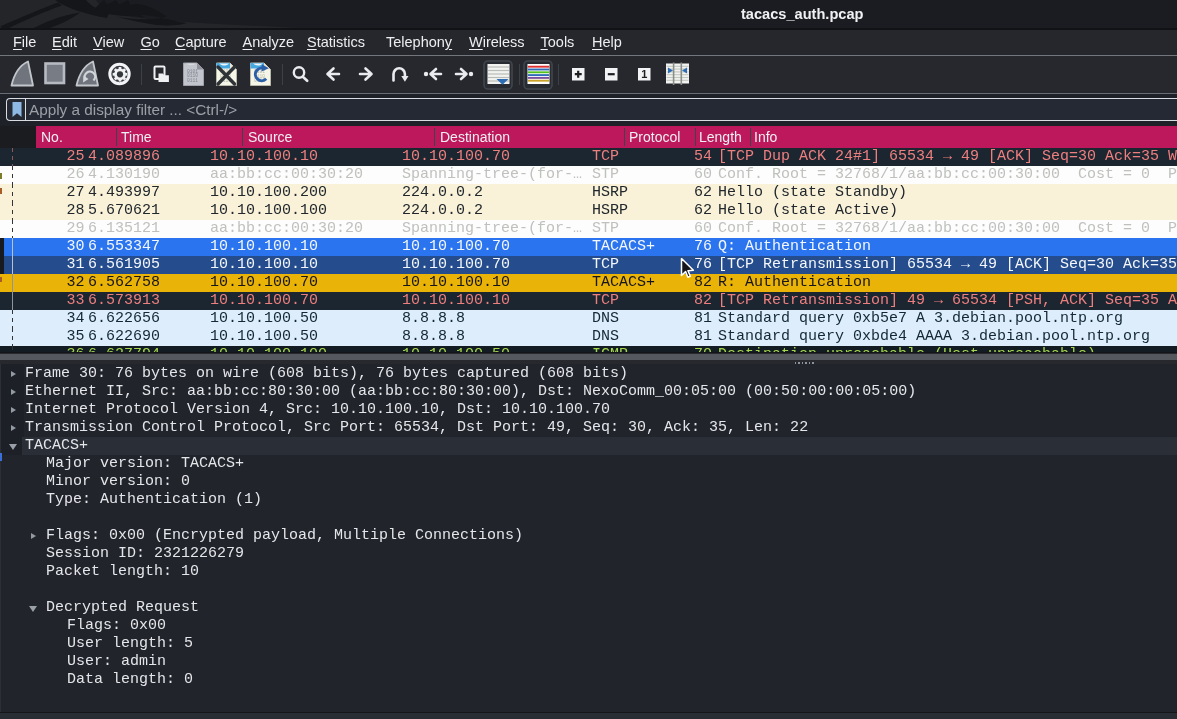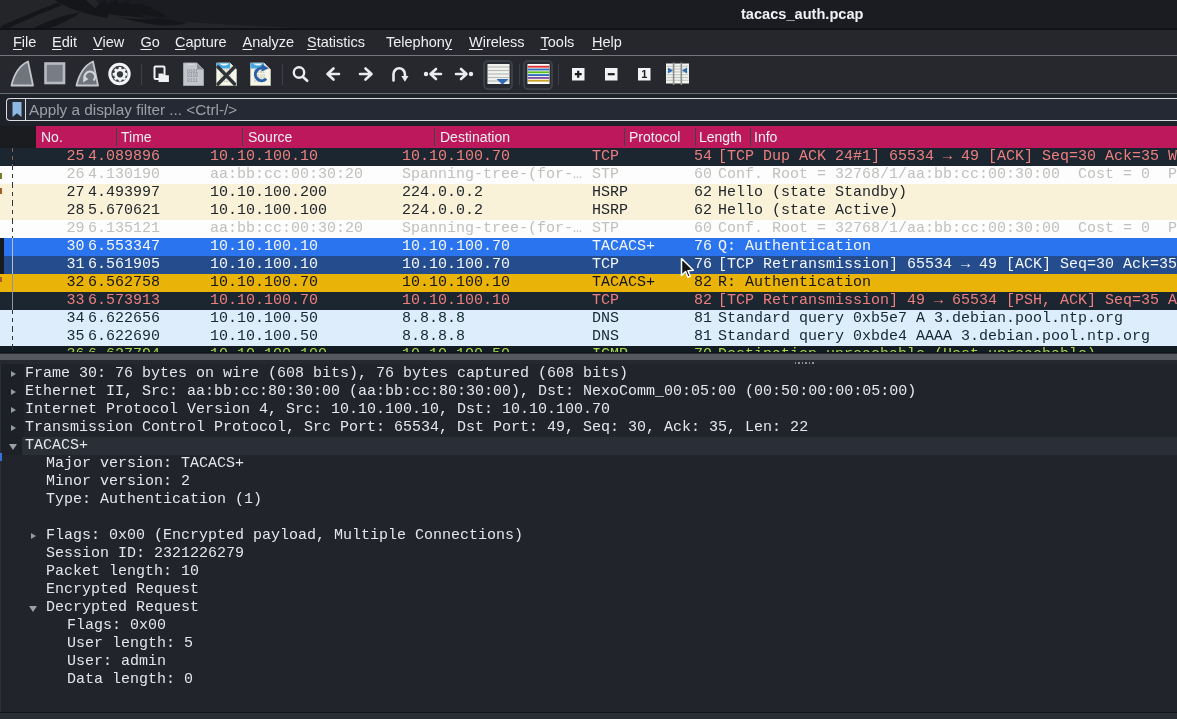--- a/index.html
+++ b/index.html
@@ -258,26 +258,25 @@
 <div id="detail">
   <div style="position:absolute;left:0;top:0;width:23.5px;height:91px;background:#1d2026"></div>
   <div style="position:absolute;left:0;top:0;width:1px;height:348px;background:#2c2f35"></div>
   <div id="tachl"></div>
   <div class="dl" style="top:1px"><i class="arr-r" style="left:10.5px"></i><span style="position:absolute;left:25px">Frame 30: 76 bytes on wire (608 bits), 76 bytes captured (608 bits)</span></div>
   <div class="dl" style="top:19px"><i class="arr-r" style="left:10.5px"></i><span style="position:absolute;left:25px">Ethernet II, Src: aa:bb:cc:80:30:00 (aa:bb:cc:80:30:00), Dst: NexoComm_00:05:00 (00:50:00:00:05:00)</span></div>
   <div class="dl" style="top:37px"><i class="arr-r" style="left:10.5px"></i><span style="position:absolute;left:25px">Internet Protocol Version 4, Src: 10.10.100.10, Dst: 10.10.100.70</span></div>
   <div class="dl" style="top:55px"><i class="arr-r" style="left:10.5px"></i><span style="position:absolute;left:25px">Transmission Control Protocol, Src Port: 65534, Dst Port: 49, Seq: 30, Ack: 35, Len: 22</span></div>
   <div class="dl" style="top:73px"><i class="arr-d" style="left:8.5px"></i><span style="position:absolute;left:25px">TACACS+</span></div>
   <div class="dl" style="top:91px"><span style="position:absolute;left:46px">Major version: TACACS+</span></div>
-  <div class="dl" style="top:109px"><span style="position:absolute;left:46px">Minor version: 2</span></div>
+  <div class="dl" style="top:109px"><span style="position:absolute;left:46px">Minor version: 0</span></div>
   <div class="dl" style="top:127px"><span style="position:absolute;left:46px">Type: Authentication (1)</span></div>
   <div class="dl" style="top:163px"><i class="arr-r" style="left:31px"></i><span style="position:absolute;left:46px">Flags: 0x00 (Encrypted payload, Multiple Connections)</span></div>
   <div class="dl" style="top:181px"><span style="position:absolute;left:46px">Session ID: 2321226279</span></div>
   <div class="dl" style="top:199px"><span style="position:absolute;left:46px">Packet length: 10</span></div>
-  <div class="dl" style="top:217px"><span style="position:absolute;left:46px">Encrypted Request</span></div>
   <div class="dl" style="top:235px"><i class="arr-d" style="left:28.5px"></i><span style="position:absolute;left:46px">Decrypted Request</span></div>
   <div class="dl" style="top:253px"><span style="position:absolute;left:67px">Flags: 0x00</span></div>
   <div class="dl" style="top:271px"><span style="position:absolute;left:67px">User length: 5</span></div>
   <div class="dl" style="top:289px"><span style="position:absolute;left:67px">User: admin</span></div>
   <div class="dl" style="top:307px"><span style="position:absolute;left:67px">Data length: 0</span></div>
 </div>
 <div id="btick"></div>
 <div id="bottomstrip"></div>
 
 </body></html>

